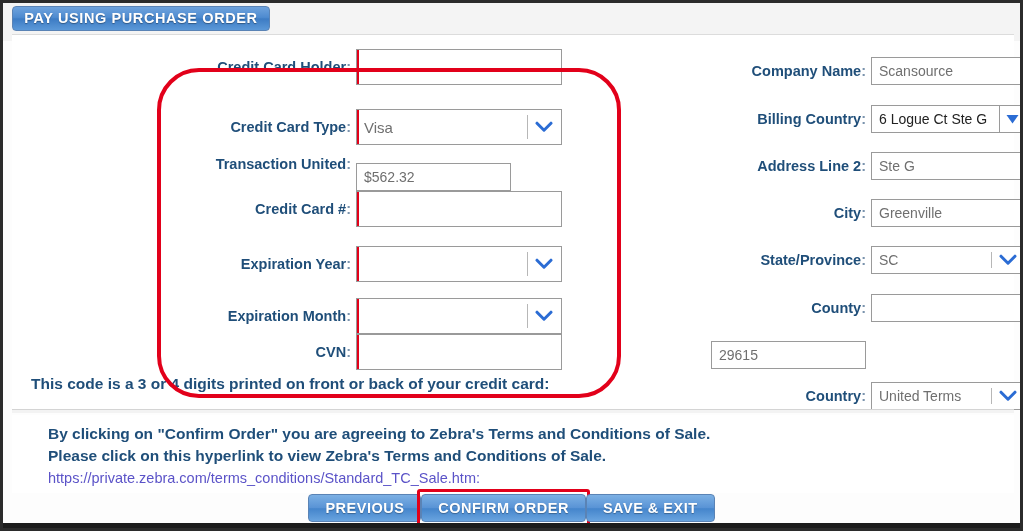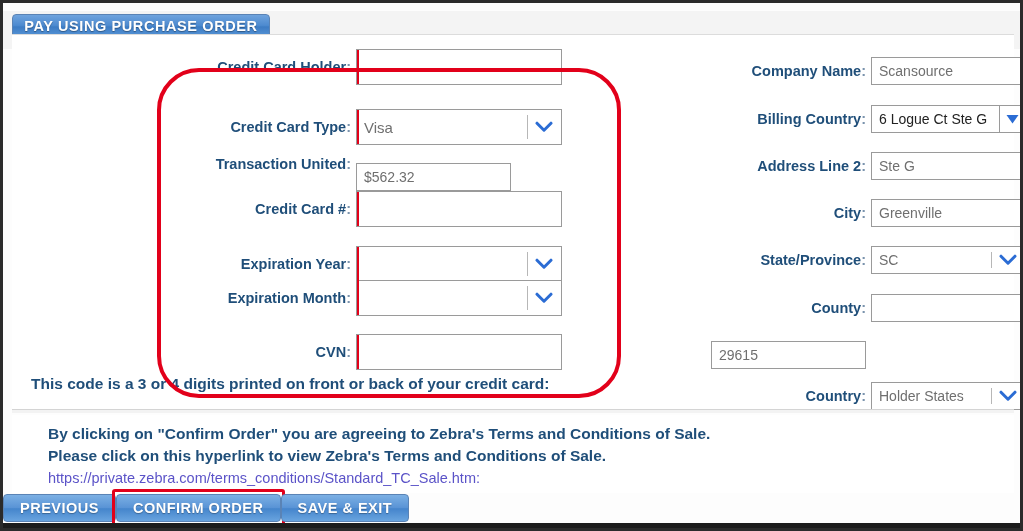--- a/index.html
+++ b/index.html
@@ -18,21 +18,21 @@
     position: relative;
     width: 1023px; height: 531px;
     background: #fdfdfd;
     border: 3px solid #2b2b2b;
     overflow: hidden;
   }
 
   
   #tabbar {
     position: absolute;
-    left: 0; top: 8px;
+    left: 0; top: 0;
     width: 1017px; height: 38px;
     background: #f4f4f4;
   }
   #po-tab {
     position: absolute;
     left: 9px; top: 3px;
     width: 258px; height: 25px;
     border: 1px solid #5a83b5;
     border-radius: 4px;
     background: linear-gradient(to bottom,#6fa3dd 0%, #4e8bd0 45%, #3d7cc4 52%, #5b98d8 100%);
@@ -184,20 +184,21 @@
     white-space: nowrap;
     cursor: pointer;
   }
 
   
   #btnrow {
     position: absolute;
     left: 0; bottom: 6px;
     width: 1017px;
     display: flex;
+    justify-content: center;
     align-items: center;
     gap: 0px;
   }
   .bbtn {
     height: 28px;
     border: 1px solid #5a83b5;
     border-radius: 4px;
     background: linear-gradient(to bottom,#7cb0e4 0%, #5a94d6 48%, #4585cc 53%, #69a4df 100%);
     color: #ffffff;
     font-size: 14.5px;
@@ -275,21 +276,21 @@
           <div class="fld">
             <span></span>
             <span class="chev">
               <svg width="18" height="12" viewBox="0 0 18 12" aria-hidden="true">
                 <path d="M2 2.2 L9 9.2 L16 2.2" fill="none" stroke="#2b6cd4" stroke-width="3" stroke-linecap="round" stroke-linejoin="round"></path>
               </svg>
             </span>
             <span style="position: absolute; left: -3px; top: -2px; bottom: -2px; width: 5px; background: rgb(226, 0, 26); z-index: 7;"></span>
           </div>
         </div>
-        <div class="row left" style="left: 144px; top: 244px;">
+        <div class="row left" style="left: 144px; top: 262px;">
           <div class="lbl"><span>Expiration Month</span><span class="colon">:</span></div>
           <div class="fld">
             <span></span>
             <span class="chev">
               <svg width="18" height="12" viewBox="0 0 18 12" aria-hidden="true">
                 <path d="M2 2.2 L9 9.2 L16 2.2" fill="none" stroke="#2b6cd4" stroke-width="3" stroke-linecap="round" stroke-linejoin="round"></path>
               </svg>
             </span>
             <span style="position: absolute; left: -3px; top: -2px; bottom: -2px; width: 5px; background: rgb(226, 0, 26); z-index: 7;"></span>
           </div>
@@ -350,21 +351,21 @@
           </div>
         </div>
         <div class="row right" style="left: 699px; top: 301px;">
           <div class="fld short">
             <span>29615</span>
           </div>
         </div>
         <div class="row right" style="left: 699px; top: 342px;">
           <div class="lbl"><span>Country</span><span class="colon">:</span></div>
           <div class="fld short">
-            <span>Holder States</span>
+            <span>United Terms</span>
             <span class="chev">
               <svg width="18" height="12" viewBox="0 0 18 12" aria-hidden="true">
                 <path d="M2 2.2 L9 9.2 L16 2.2" fill="none" stroke="#2b6cd4" stroke-width="3" stroke-linecap="round" stroke-linejoin="round"></path>
               </svg>
             </span>
           </div>
         </div>
       </div>
     <div id="annot"></div>
   </div>

